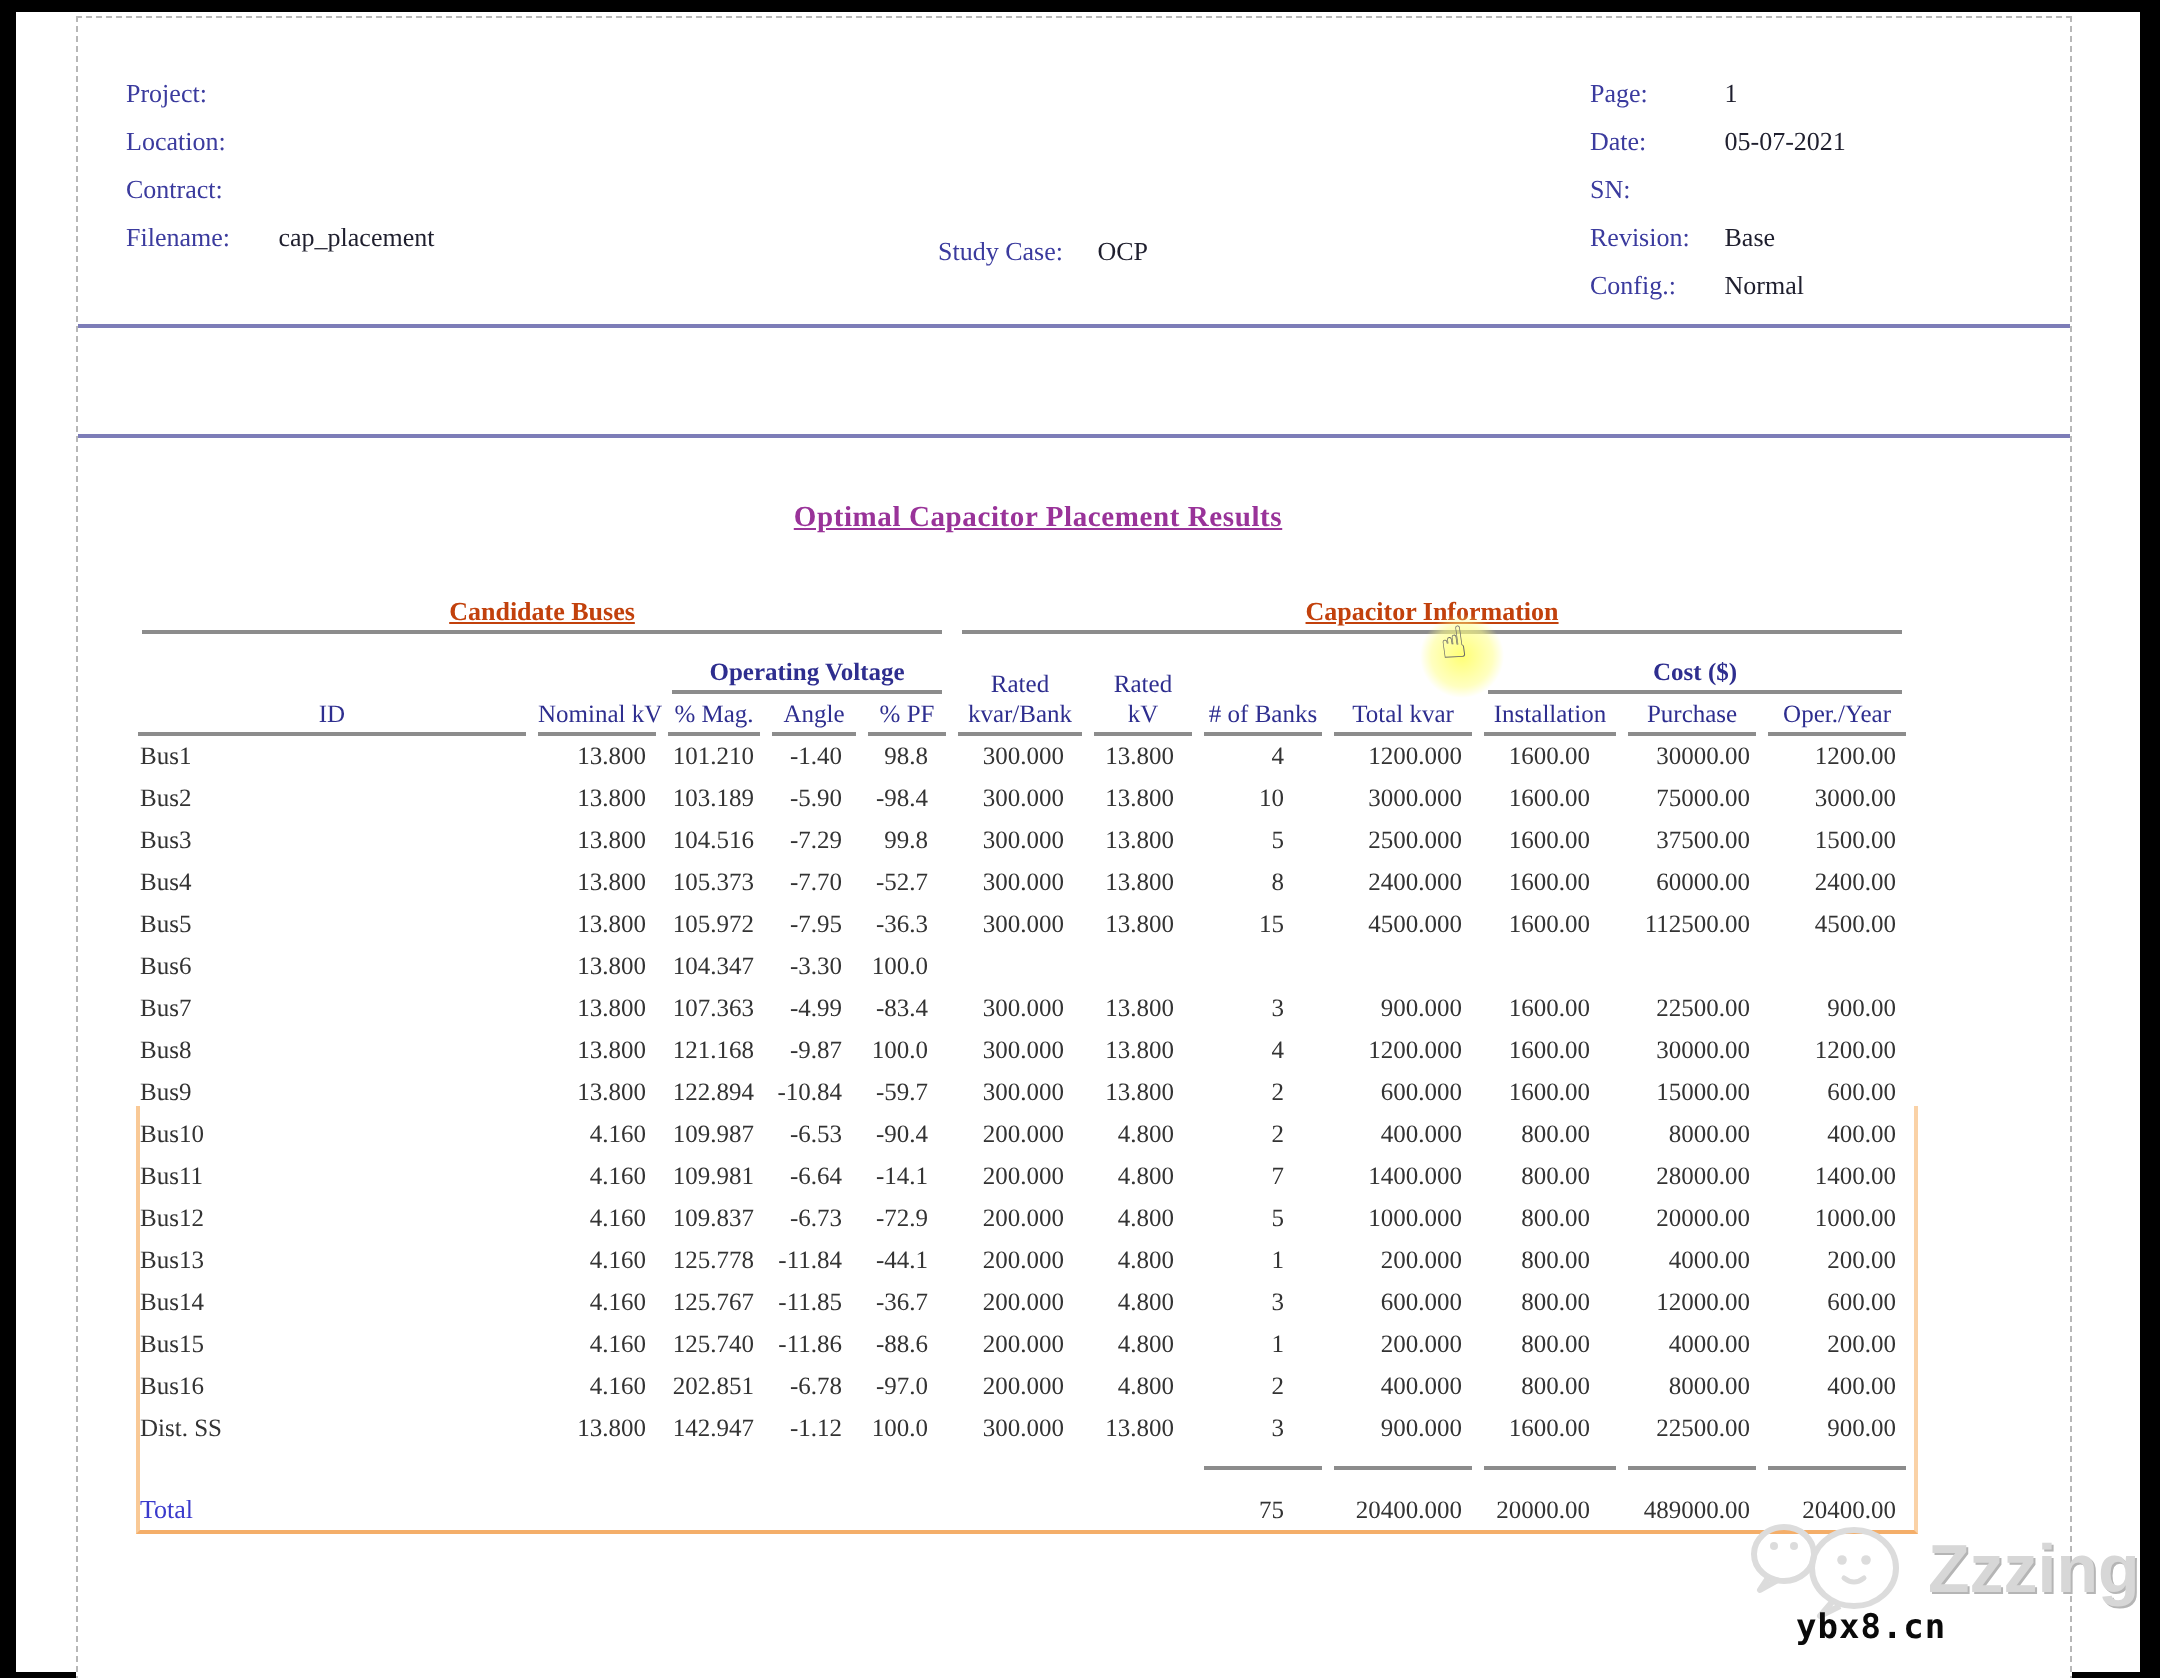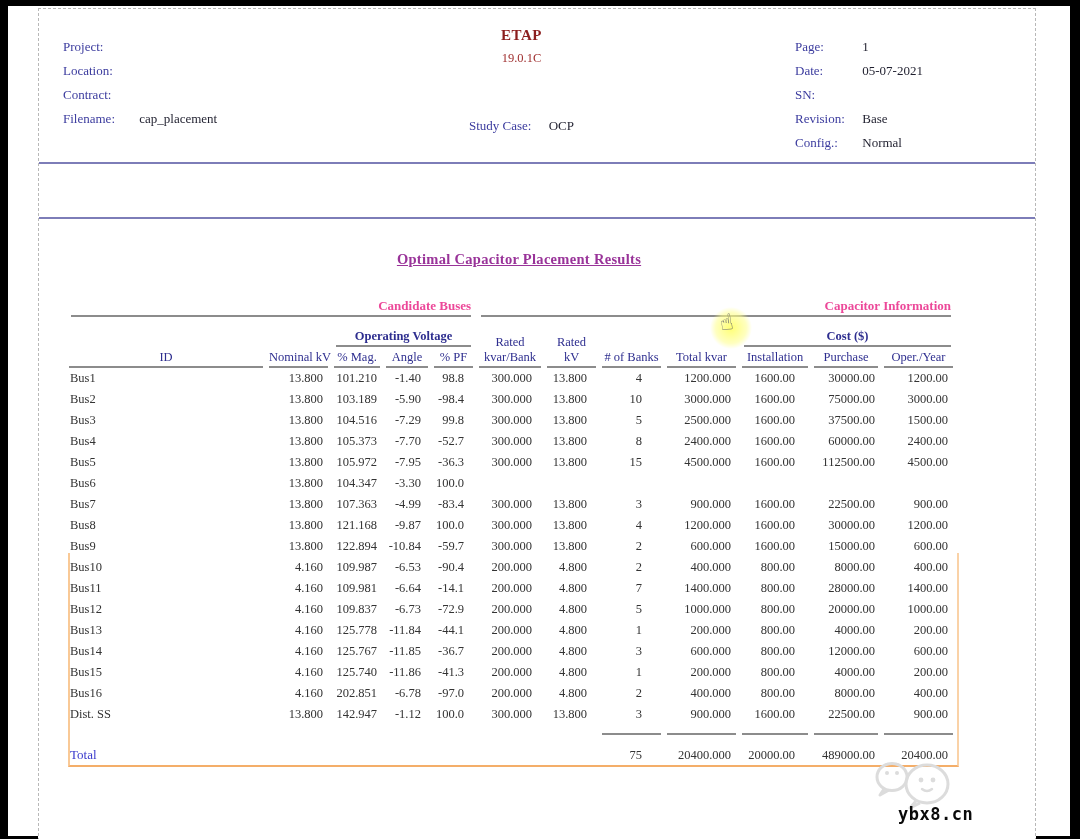--- a/index.html
+++ b/index.html
@@ -29,21 +29,21 @@
   
   .title-wrap{position:absolute;left:0;top:241px;width:960px;text-align:center;}
   .title{
     color:#993399;font-weight:bold;font-size:14.5px;
     text-decoration:underline;letter-spacing:0.3px;
   }
   
   #tblwrap{position:absolute;left:27px;top:286px;width:890px;}
   table{border-collapse:collapse;table-layout:fixed;width:890px;}
   td{margin:0;padding:0;font-size:12.5px;color:#333;overflow:hidden;white-space:nowrap;}
-  .grp{color:#ec4899;font-weight:bold;font-size:13px;text-align:right;}
+  .grp{color:#c2410c;font-weight:bold;font-size:13px;text-align:center;text-decoration:underline;}
   .grpline{border-bottom:2px solid #8c8c8c;padding-bottom:1px;margin:0 5px;}
   .subhead{color:#2e2e8f;text-align:center;font-size:12.5px;}
   .colline{border-bottom:2px solid #8c8c8c;padding-bottom:1px;margin:0 3px;}
   .vbottom{vertical-align:bottom;}
   tr.grow td{height:22px;vertical-align:bottom;}
   tr.mrow td{height:30px;vertical-align:bottom;}
   tr.hrow td{height:21px;vertical-align:bottom;}
   tr.drow td{height:21px;line-height:21px;}
   .c0{text-align:left;padding-left:4px;}
   .c1,.c2,.c3,.c4,.c5,.c6,.c7,.c8,.c9,.c10,.c11{text-align:right;}
@@ -100,24 +100,20 @@
     <div class="hdr-row">
       <span class="hdr-label">Contract:</span>
       <span class="hdr-value"></span>
     </div>
     <div class="hdr-row">
       <span class="hdr-label">Filename:</span>
       <span class="hdr-value">cap_placement</span>
     </div>
   </div>
 
-  <div class="hdr-center">
-    <div class="brand">ETAP</div>
-    <div class="version">19.0.1C</div>
-  </div>
   <div class="study-case">
     <span class="hdr-label">Study Case:</span>
     <span class="hdr-value">OCP</span>
   </div>
 
   <div class="hdr-right">
     <div class="hdr-row">
       <span class="hdr-label">Page:</span>
       <span class="hdr-value">1</span>
     </div>
@@ -420,21 +416,21 @@
             <td class="c8">600.000</td>
             <td class="c9">800.00</td>
             <td class="c10">12000.00</td>
             <td class="c11">600.00</td>
           </tr>
           <tr class="drow">
             <td class="c0">Bus15</td>
             <td class="c1">4.160</td>
             <td class="c2">125.740</td>
             <td class="c3">-11.86</td>
-            <td class="c4">-41.3</td>
+            <td class="c4">-88.6</td>
             <td class="c5">200.000</td>
             <td class="c6">4.800</td>
             <td class="c7">1</td>
             <td class="c8">200.000</td>
             <td class="c9">800.00</td>
             <td class="c10">4000.00</td>
             <td class="c11">200.00</td>
           </tr>
           <tr class="drow">
             <td class="c0">Bus16</td>
@@ -508,14 +504,15 @@
     <ellipse cx="55" cy="24" rx="21" ry="19" fill="none" stroke="#dcdcdc" stroke-width="3"></ellipse>
     <path d="M44 41 L38 48 L48 43" fill="none" stroke="#dcdcdc" stroke-width="3" stroke-linejoin="round"></path>
     <ellipse cx="20" cy="17" rx="15" ry="13.5" fill="none" stroke="#dcdcdc" stroke-width="3"></ellipse>
     <path d="M12 29 L8 35 L17 30" fill="none" stroke="#dcdcdc" stroke-width="3" stroke-linejoin="round"></path>
     <circle cx="15" cy="13" r="2" fill="#dcdcdc"></circle>
     <circle cx="25" cy="13" r="2" fill="#dcdcdc"></circle>
     <circle cx="49" cy="20" r="2.4" fill="#dcdcdc"></circle>
     <circle cx="61" cy="20" r="2.4" fill="#dcdcdc"></circle>
     <path d="M50 29 Q55 33 60 29" fill="none" stroke="#dcdcdc" stroke-width="2.5" stroke-linecap="round"></path>
   </svg>
+  <div id="wm-text">Zzzing</div>
   <div id="wm-site">ybx8.cn</div>
 </div>
 
 </body></html>

